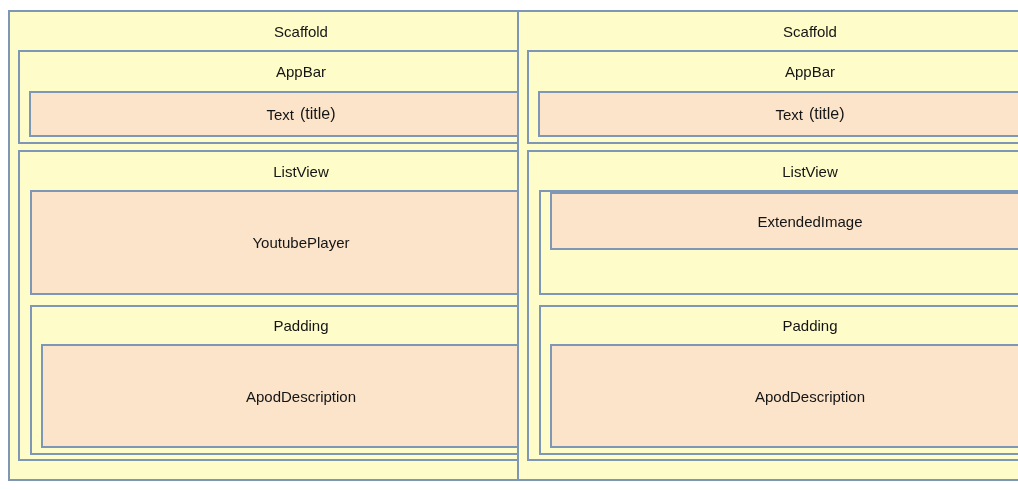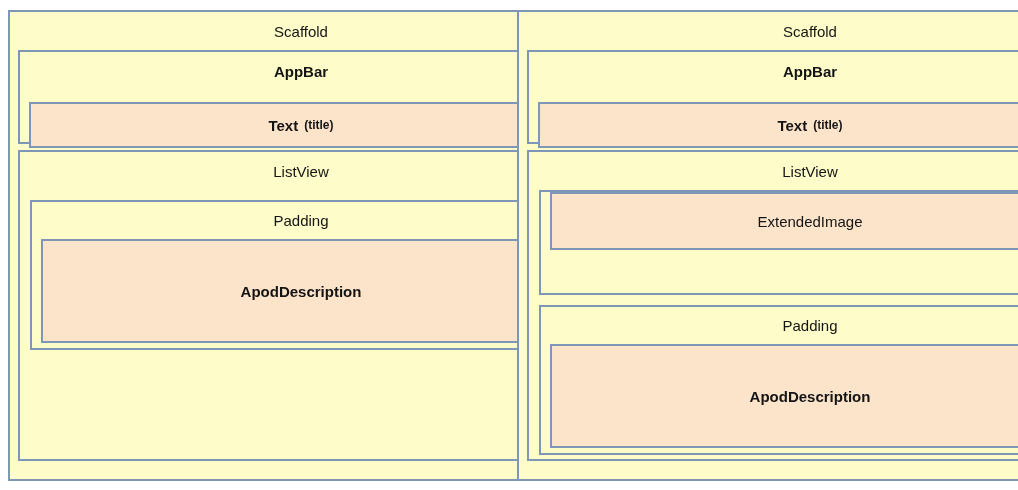--- a/index.html
+++ b/index.html
@@ -41,35 +41,35 @@
     display: flex;
     align-items: center;
     justify-content: center;
     font-size: 15px;
     white-space: pre;
   }
   .node-label.compact { height: 37px; }
 
   .scaffold { width: 100%; height: 100%; }
 
-  .appbar   { margin: 0 8px;  height: 94px; font-weight: bold; }
-  .text-leaf{ margin: 12px 9px;  height: 46px; }
+  .appbar   { margin: 0 8px;  height: 94px; }
+  .text-leaf{ margin: 1px 9px;  height: 46px; }
 
   .listview { margin: 6px 8px 0 8px; height: 311px; }
 
   .media-leaf { margin: 0 10px; height: 105px; }
 
   .hero { margin: 0 10px; height: 105px; }
   .image-leaf { margin: 0 9px; height: 58px; }
 
   .padding-box { margin: 10px 10px 0 10px; height: 150px; }
-  .desc-leaf   { margin: 0 9px; height: 104px; font-weight: bold; }
+  .desc-leaf   { margin: 0 9px; height: 104px; }
 
   .annotation {
-    font-size: 12px;
+    font-size: 16px;
     margin-left: 6px;
   }
 </style>
 </head>
 <body>
 
 <div class="canvas">
 
   <section class="panel panel-left">
     <div class="node scaffold">
@@ -79,20 +79,23 @@
         <div class="node-label">AppBar</div>
         <div class="node leaf text-leaf">
           <span>Text</span>
           <span class="annotation">(title)</span>
         </div>
       </div>
 
       <div class="node listview">
         <div class="node-label">ListView</div>
 
+        <div class="node leaf media-leaf">
+          <span>YoutubePlayer</span>
+        </div>
 
         <div class="node padding-box">
           <div class="node-label compact">Padding</div>
           <div class="node leaf desc-leaf">
             <span>ApodDescription</span>
           </div>
         </div>
       </div>
     </div>
   </section>

